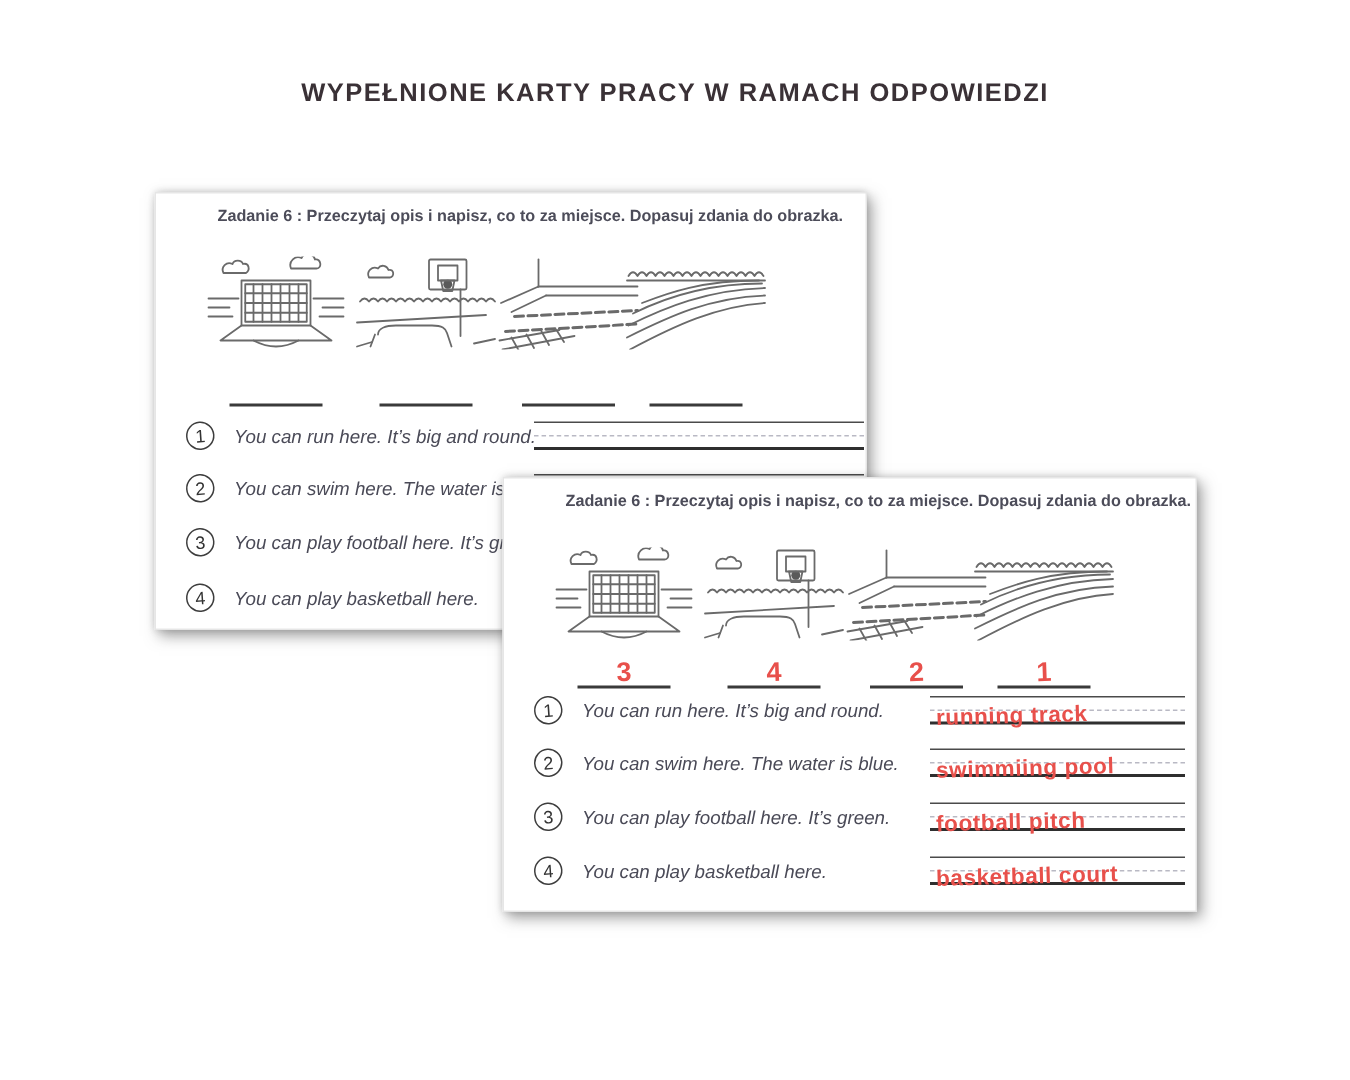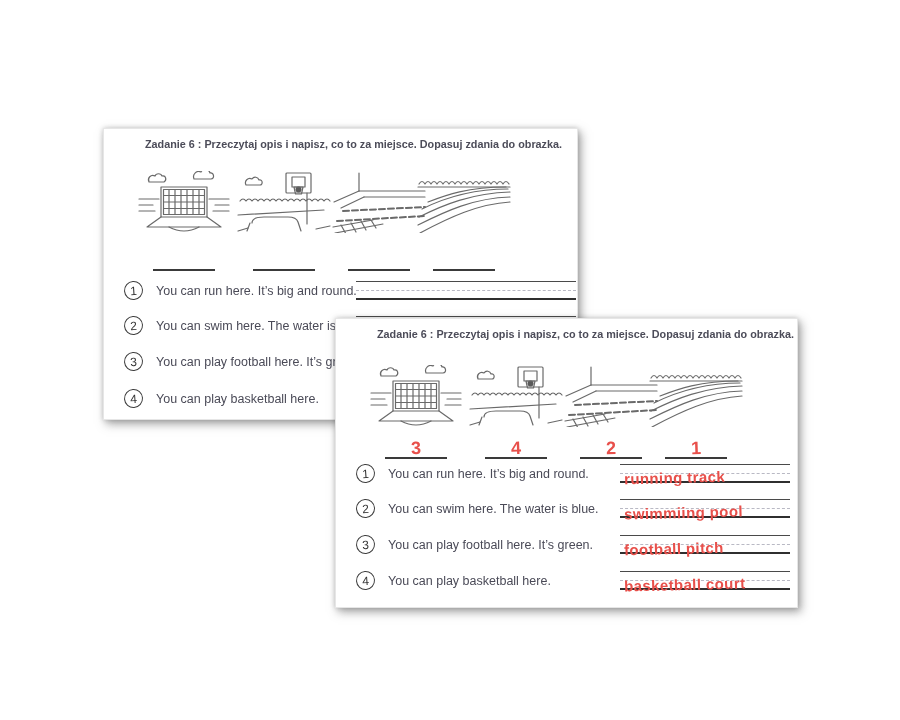--- a/index.html
+++ b/index.html
@@ -47,38 +47,39 @@
   }
   .row{position:absolute;left:0;right:0;height:22px;}
   .back .row.r1{top:152px;} .back .row.r2{top:187px;} .back .row.r3{top:223px;} .back .row.r4{top:260px;}
   .front .row.r1{top:145px;} .front .row.r2{top:180px;} .front .row.r3{top:216px;} .front .row.r4{top:252px;}
   .circ{
     position:absolute;left:20px;top:0;width:19px;height:19px;
     border:1.7px solid #3d3d3d;border-radius:50%;
     text-align:center;line-height:18px;font-size:12px;color:#333;
     transform:rotate(-4deg);
   }
-  .sent{position:absolute;left:52px;top:3px;font-size:12.5px;color:var(--ink);white-space:nowrap;}
+  .sent{position:absolute;left:52px;top:3px;font-size:12.5px;color:var(--ink);white-space:nowrap;font-style:italic;}
   .guide{
     position:absolute;top:0;height:19px;
     border-top:1.2px solid #4a4a4a;border-bottom:2px solid #2f2f2f;
   }
   .back .guide{left:252px;width:220px;}
   .front .guide{left:284px;width:170px;}
   .guide i{position:absolute;left:0;right:0;top:8px;border-top:1px dashed #b9b9c4;}
   .answer{
     position:absolute;left:4px;bottom:-4px;font-size:15px;line-height:1;
     white-space:nowrap;color:var(--handwriting-red);
     transform:rotate(-1.5deg);letter-spacing:.4px;font-weight:bold;
   }
 </style>
 </head>
 <body>
 
 <div class="canvas">
+  <h1 class="title">WYPEŁNIONE KARTY PRACY W RAMACH ODPOWIEDZI</h1>
 
   <section class="card back">
     <div class="ws-header">Zadanie 6 : Przeczytaj opis i napisz, co to za miejsce. Dopasuj zdania do obrazka.</div>
 
     <div class="pic p1">
       <span class="picimg">
   <svg viewBox="0 0 96 62" xmlns="http://www.w3.org/2000/svg">
     <g stroke="#6a6a6a" fill="none" stroke-width="1.2" stroke-linecap="round" stroke-linejoin="round">
       <path d="M13 11c-2-4 2-8 6-6c1-3 6-3 7 0c4-1 5 4 2 6z"></path>
       <path d="M58 8c-2-5 3-9 7-7c2-4 8-3 9 1c4-1 5 6 1 6z"></path>

